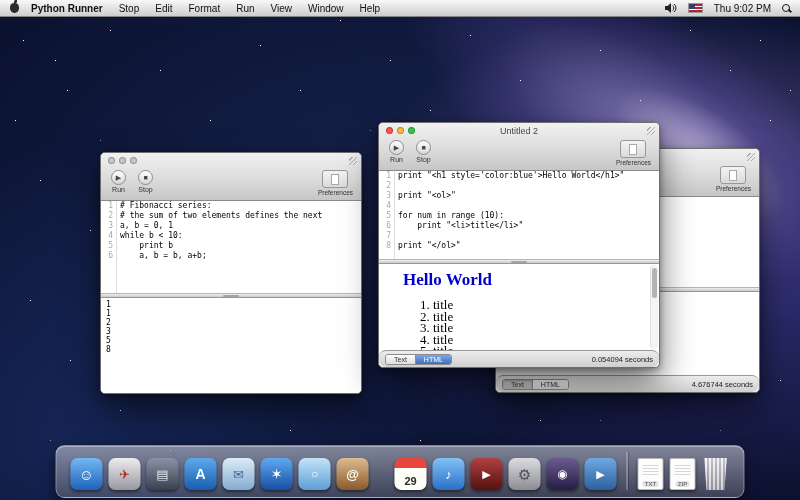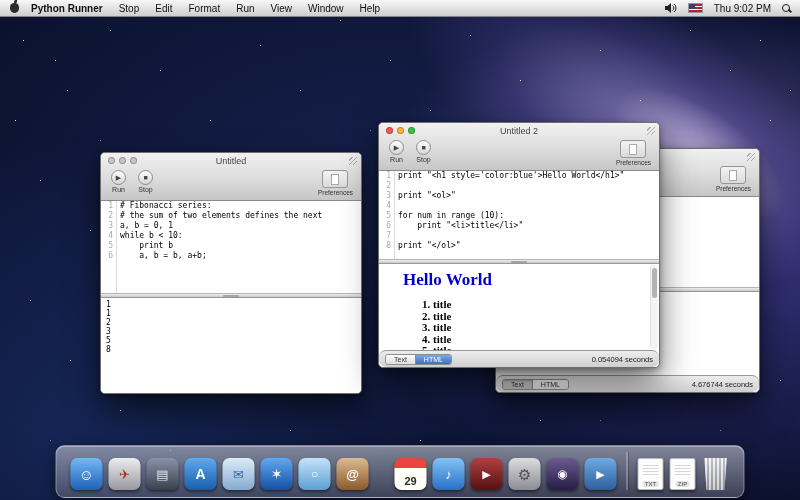--- a/index.html
+++ b/index.html
@@ -83,21 +83,21 @@
   .ct { white-space:pre; padding-left:4px; }
 
   .splitter { height:5px; background:linear-gradient(#efefef,#c9c9c9); border-top:1px solid #b5b5b5; border-bottom:1px solid #979797; position:relative; flex:none; }
   .splitter::after { content:""; position:absolute; left:50%; top:1px; width:16px; height:2px; margin-left:-8px; border-radius:2px; background:#a5a5a5; }
 
   .output { flex:1; background:#fff; overflow:hidden; padding:2px 5px;
     font-family:"DejaVu Sans Mono",monospace; font-size:8px; line-height:9px; color:#000; }
   .html-output { flex:1; background:#fff; overflow:hidden; padding:3px 24px; position:relative;
     font-family:"Liberation Serif",serif; color:#000; }
   .html-output h1 { font-size:17px; font-weight:bold; color:#0000cd; margin:3px 0 9px; font-family:"Liberation Serif",serif; }
-  .html-output ol { margin:0 0 0 0; padding-left:30px; font-size:11px; line-height:11.5px;font-weight:bold; }
+  .html-output ol { margin:0 0 0 0; padding-left:30px; font-size:13px; line-height:11.5px; }
   .vscroll { position:absolute; right:1px; top:1px; bottom:1px; width:8px; background:#f4f4f4; border-left:1px solid #e0e0e0; border-radius:4px; }
   .vthumb { position:absolute; left:1px; top:3px; width:5px; height:30px; border-radius:3px; background:#b3b3b3; }
 
   .bottombar { flex:none; height:17px; background:linear-gradient(#ededed,#cfcfcf); border-top:1px solid #989898;
     display:flex; align-items:center; padding:0 6px; font-size:7.5px; color:#222;border-radius:7px; }
   .segmented { display:flex; border:1px solid #8c8c8c; border-radius:3px; overflow:hidden; }
   .seg { padding:1px 8px; font-size:7px; color:#333; background:linear-gradient(#fdfdfd,#dedede); border-right:1px solid #8c8c8c; }
   .seg:last-child { border-right:none; }
   .seg.sel-gray { background:linear-gradient(#cfcfcf,#bdbdbd); box-shadow:inset 0 1px 2px rgba(0,0,0,.25); }
   .seg.sel-blue { background:linear-gradient(#7da7e0,#3e6fbf); color:#fff; }
@@ -177,21 +177,20 @@
 </div>
 
 <div class="window inactive" id="win-left">
   <div class="chrome">
     <div class="titlebar">
       <div class="traffic">
         <span class="light red"></span>
         <span class="light yellow"></span>
         <span class="light green"></span>
       </div>
-      <span class="wtitle">Untitled</span>
       <span class="grip"></span>
     </div>
     <div class="toolbar">
       <div class="tbtn">
         <span class="circle-btn">
             <span>▶</span>
           </span>
         <span>Run</span>
       </div>
       <div class="tbtn">

